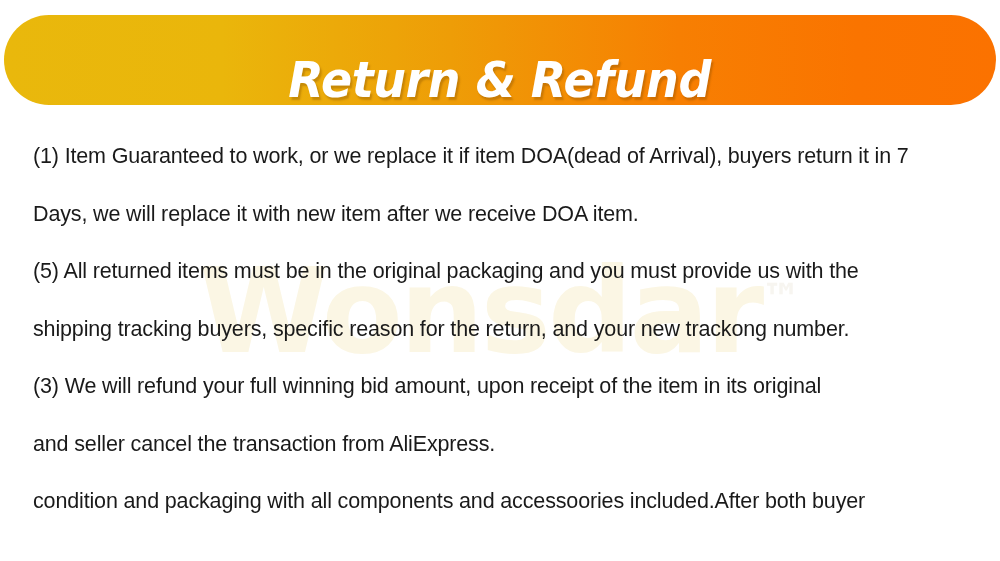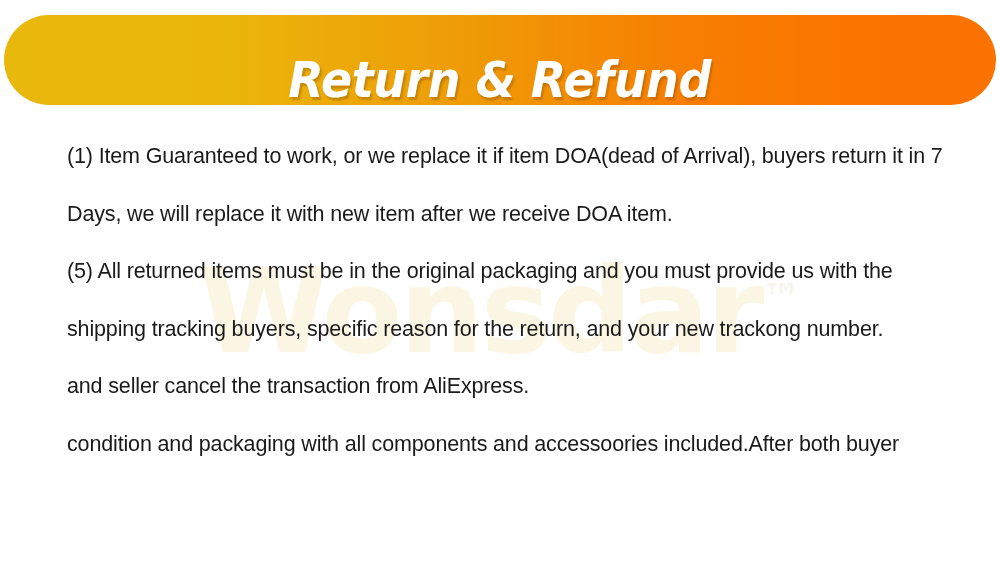--- a/index.html
+++ b/index.html
@@ -89,38 +89,38 @@
     z-index: 2;
   }
 
   .copy-line {
     font-family: "Liberation Sans", "DejaVu Sans", sans-serif;
     font-size: 21.5px;
     line-height: 57.5px;
     color: #1a1a1a;
     white-space: nowrap;
     letter-spacing: -0.15px;
-    margin-left: 34px;
   }
 </style>
 </head>
 <body>
 
 <div id="page">
 
   <div class="banner">
     <div class="banner-title">Return &amp; Refund</div>
   </div>
 
   <div class="watermark">
     <span class="wm-accent">Wonsdar</span><span class="wm-tm">™</span>
   </div>
 
   <div class="body-copy">
     <div class="copy-line">(1) Item Guaranteed to work, or we replace it if item DOA(dead of Arrival), buyers return it in 7</div>
     <div class="copy-line">Days, we will replace it with new item after we receive DOA item.</div>
     <div class="copy-line">(5) All returned items must be in the original packaging and you must provide us with the</div>
     <div class="copy-line">shipping tracking buyers, specific reason for the return, and your new trackong number.</div>
+    <div class="copy-line">(3) We will refund your full winning bid amount, upon receipt of the item in its original</div>
     <div class="copy-line">and seller cancel the transaction from AliExpress.</div>
     <div class="copy-line">condition and packaging with all components and accessoories included.After both buyer</div>
   </div>
 
 </div>
 
 </body></html>

